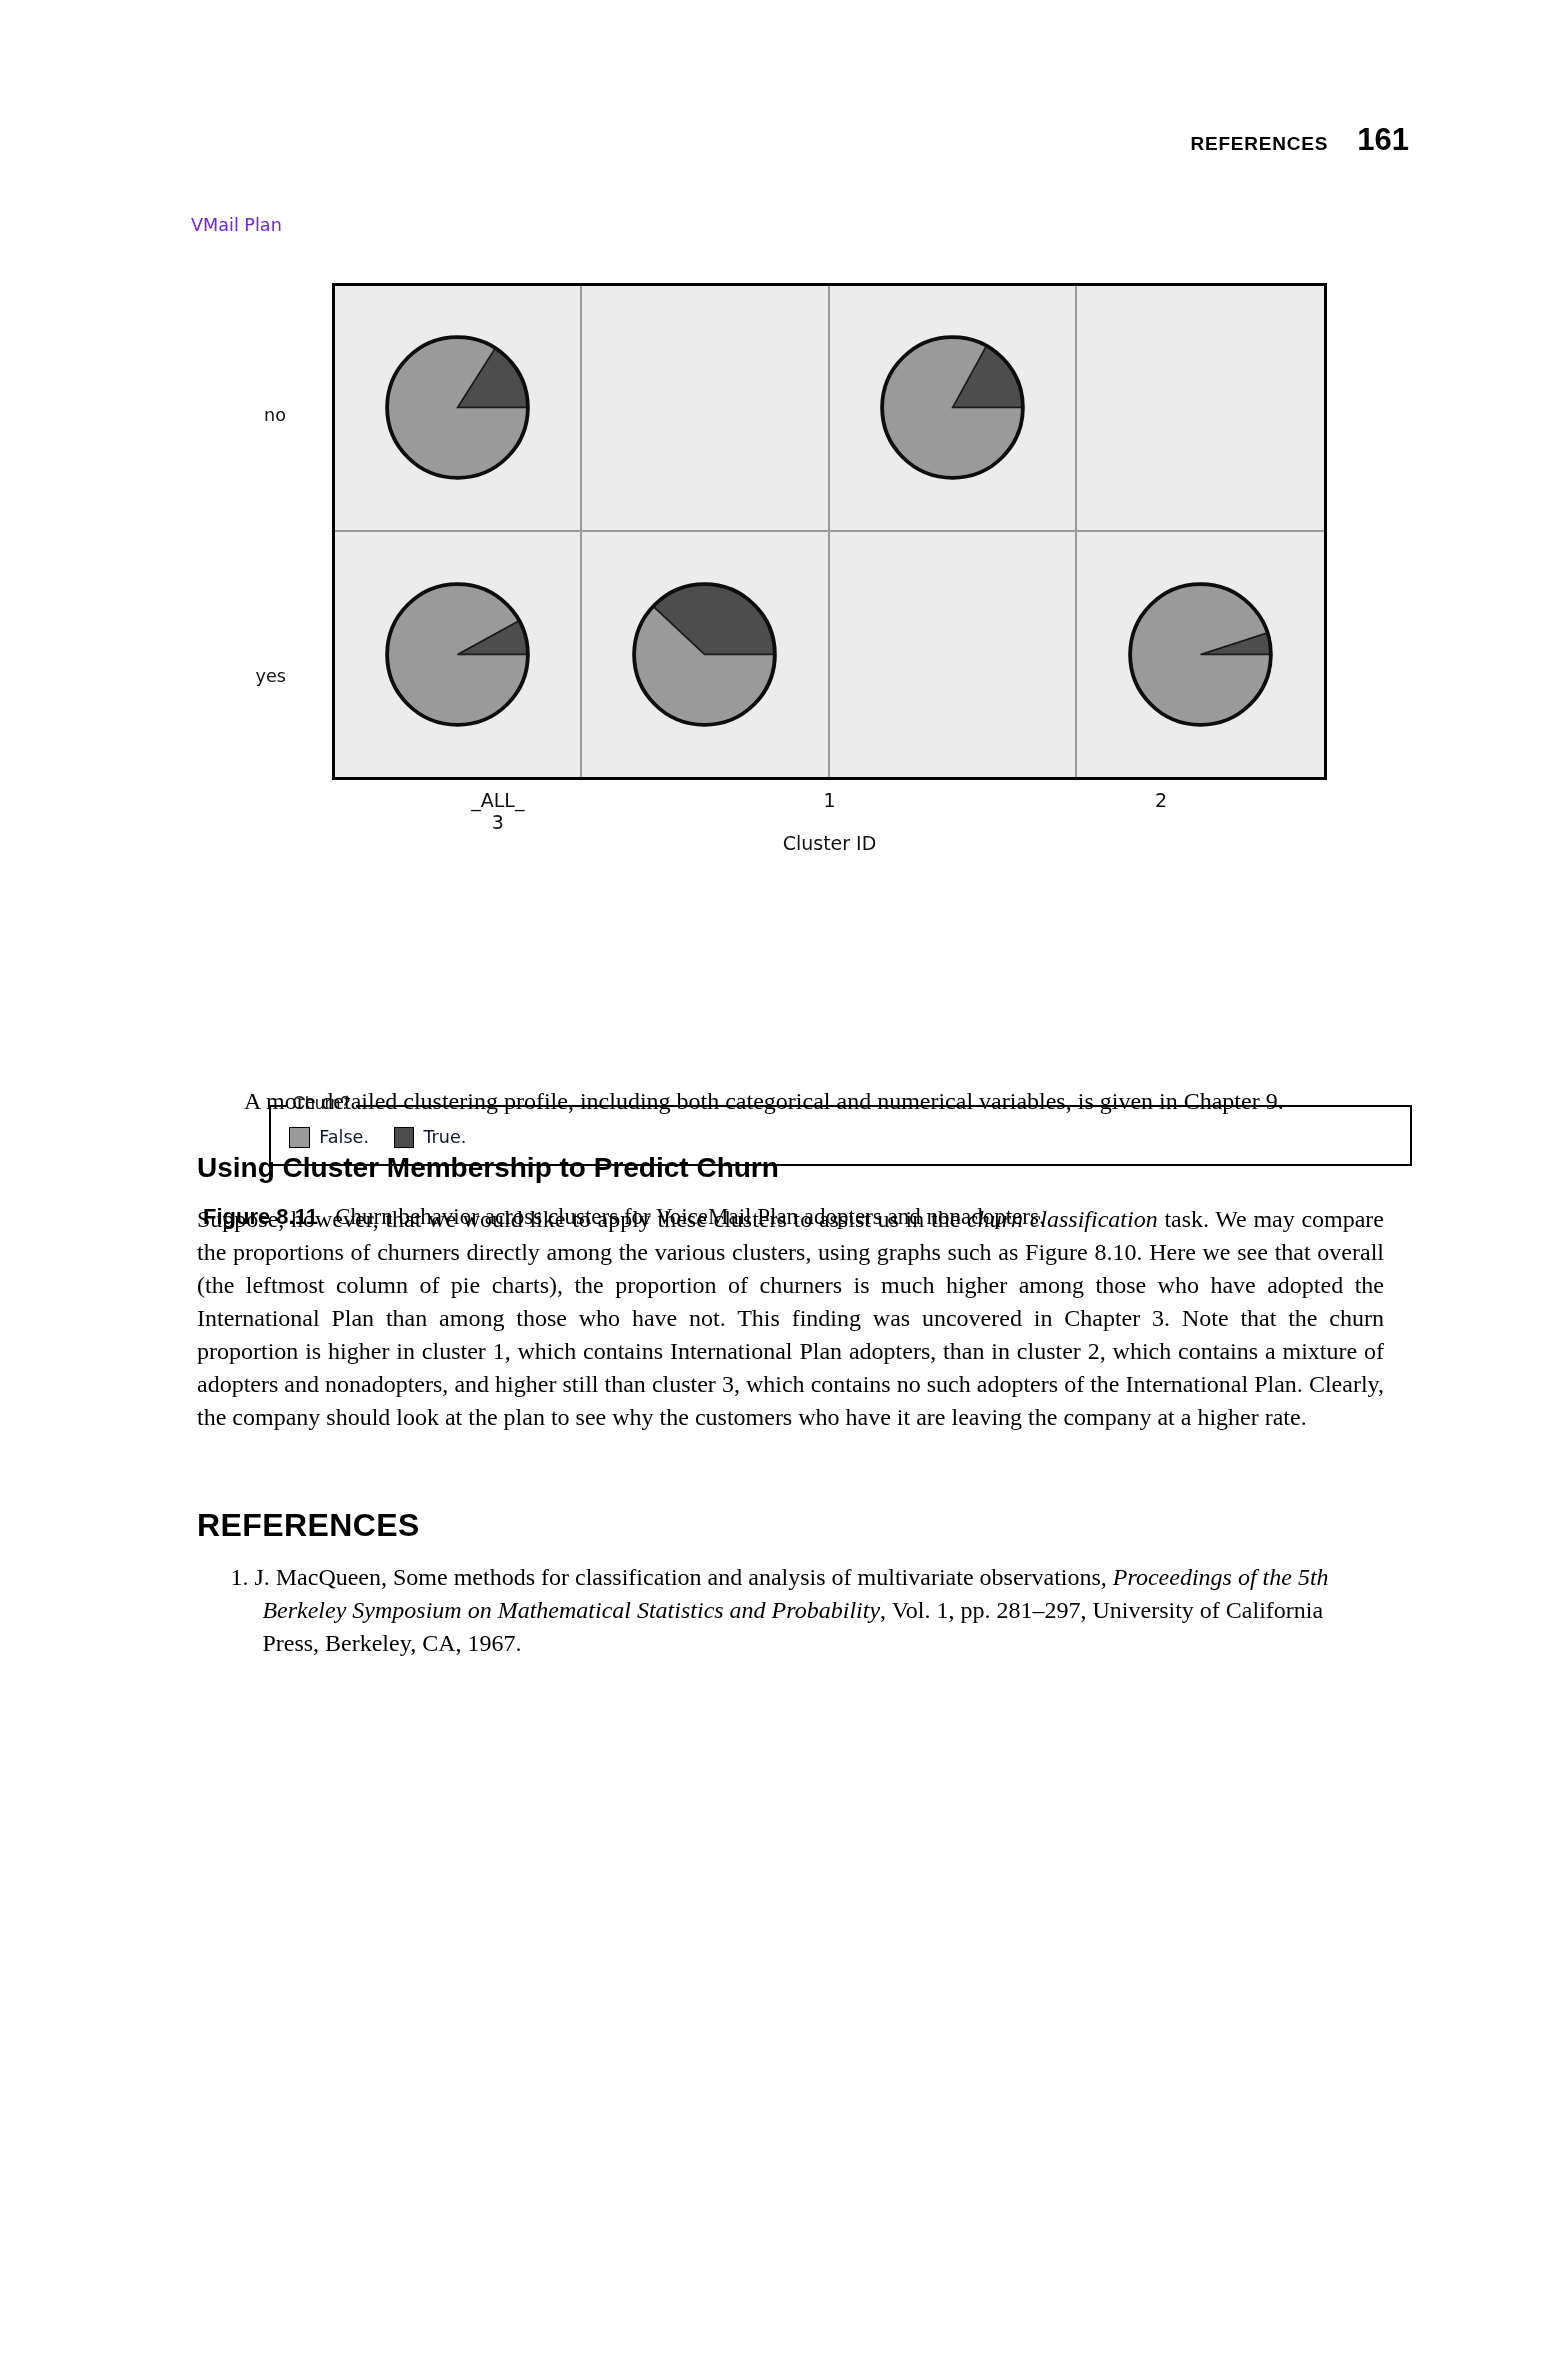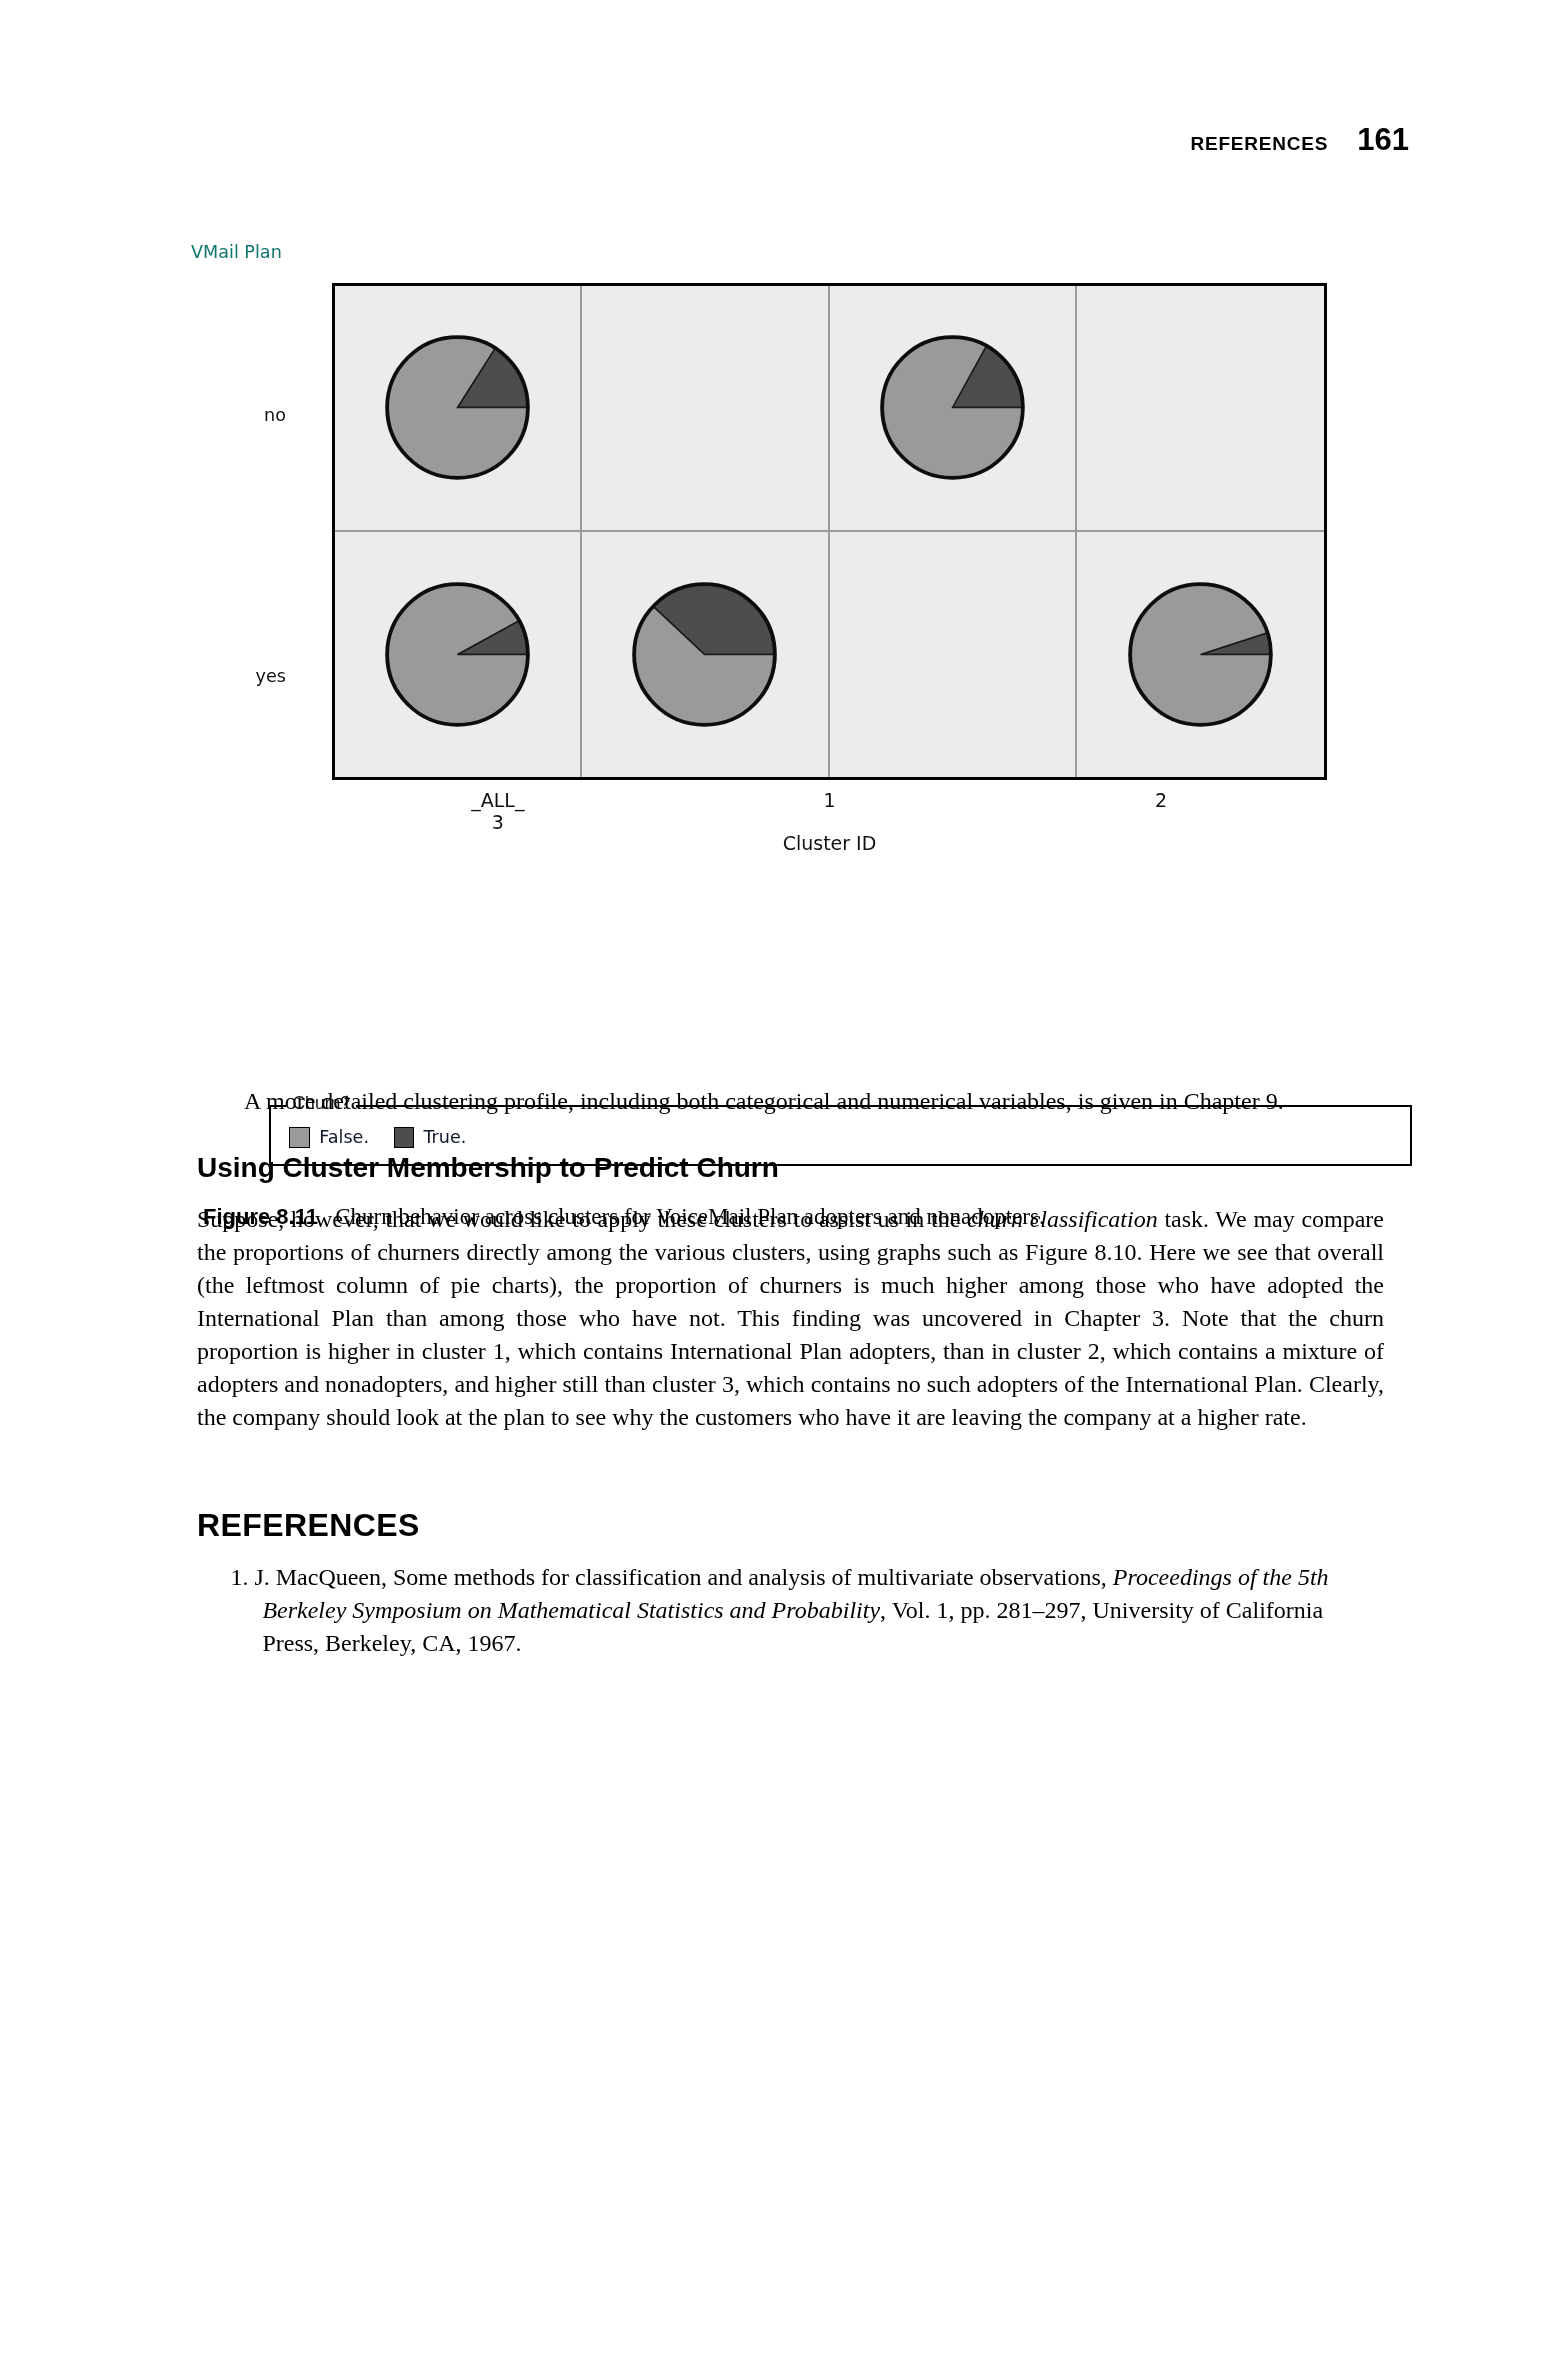--- a/index.html
+++ b/index.html
@@ -26,21 +26,21 @@
     font-family:"Liberation Sans", sans-serif;
     font-weight:bold; font-size:31px;
   }
 
   
   .figure { position:absolute; left:0; top:200px; width:1567px; }
 
   .vmail-label {
     position:absolute; left:191px; top:15.3px;
     font-family:"DejaVu Sans", sans-serif;
-    font-size:17.6px; color:#0f766e;margin-top:27px;
+    font-size:17.6px; color:#6d28d9;
   }
 
   .plot-wrap { position:absolute; left:332px; top:83px; }
 
   .panel-grid {
     position:relative;
     width:995px; height:497px;
     border:3.8px solid #000;
     background:#ececec;
     box-sizing:border-box;

